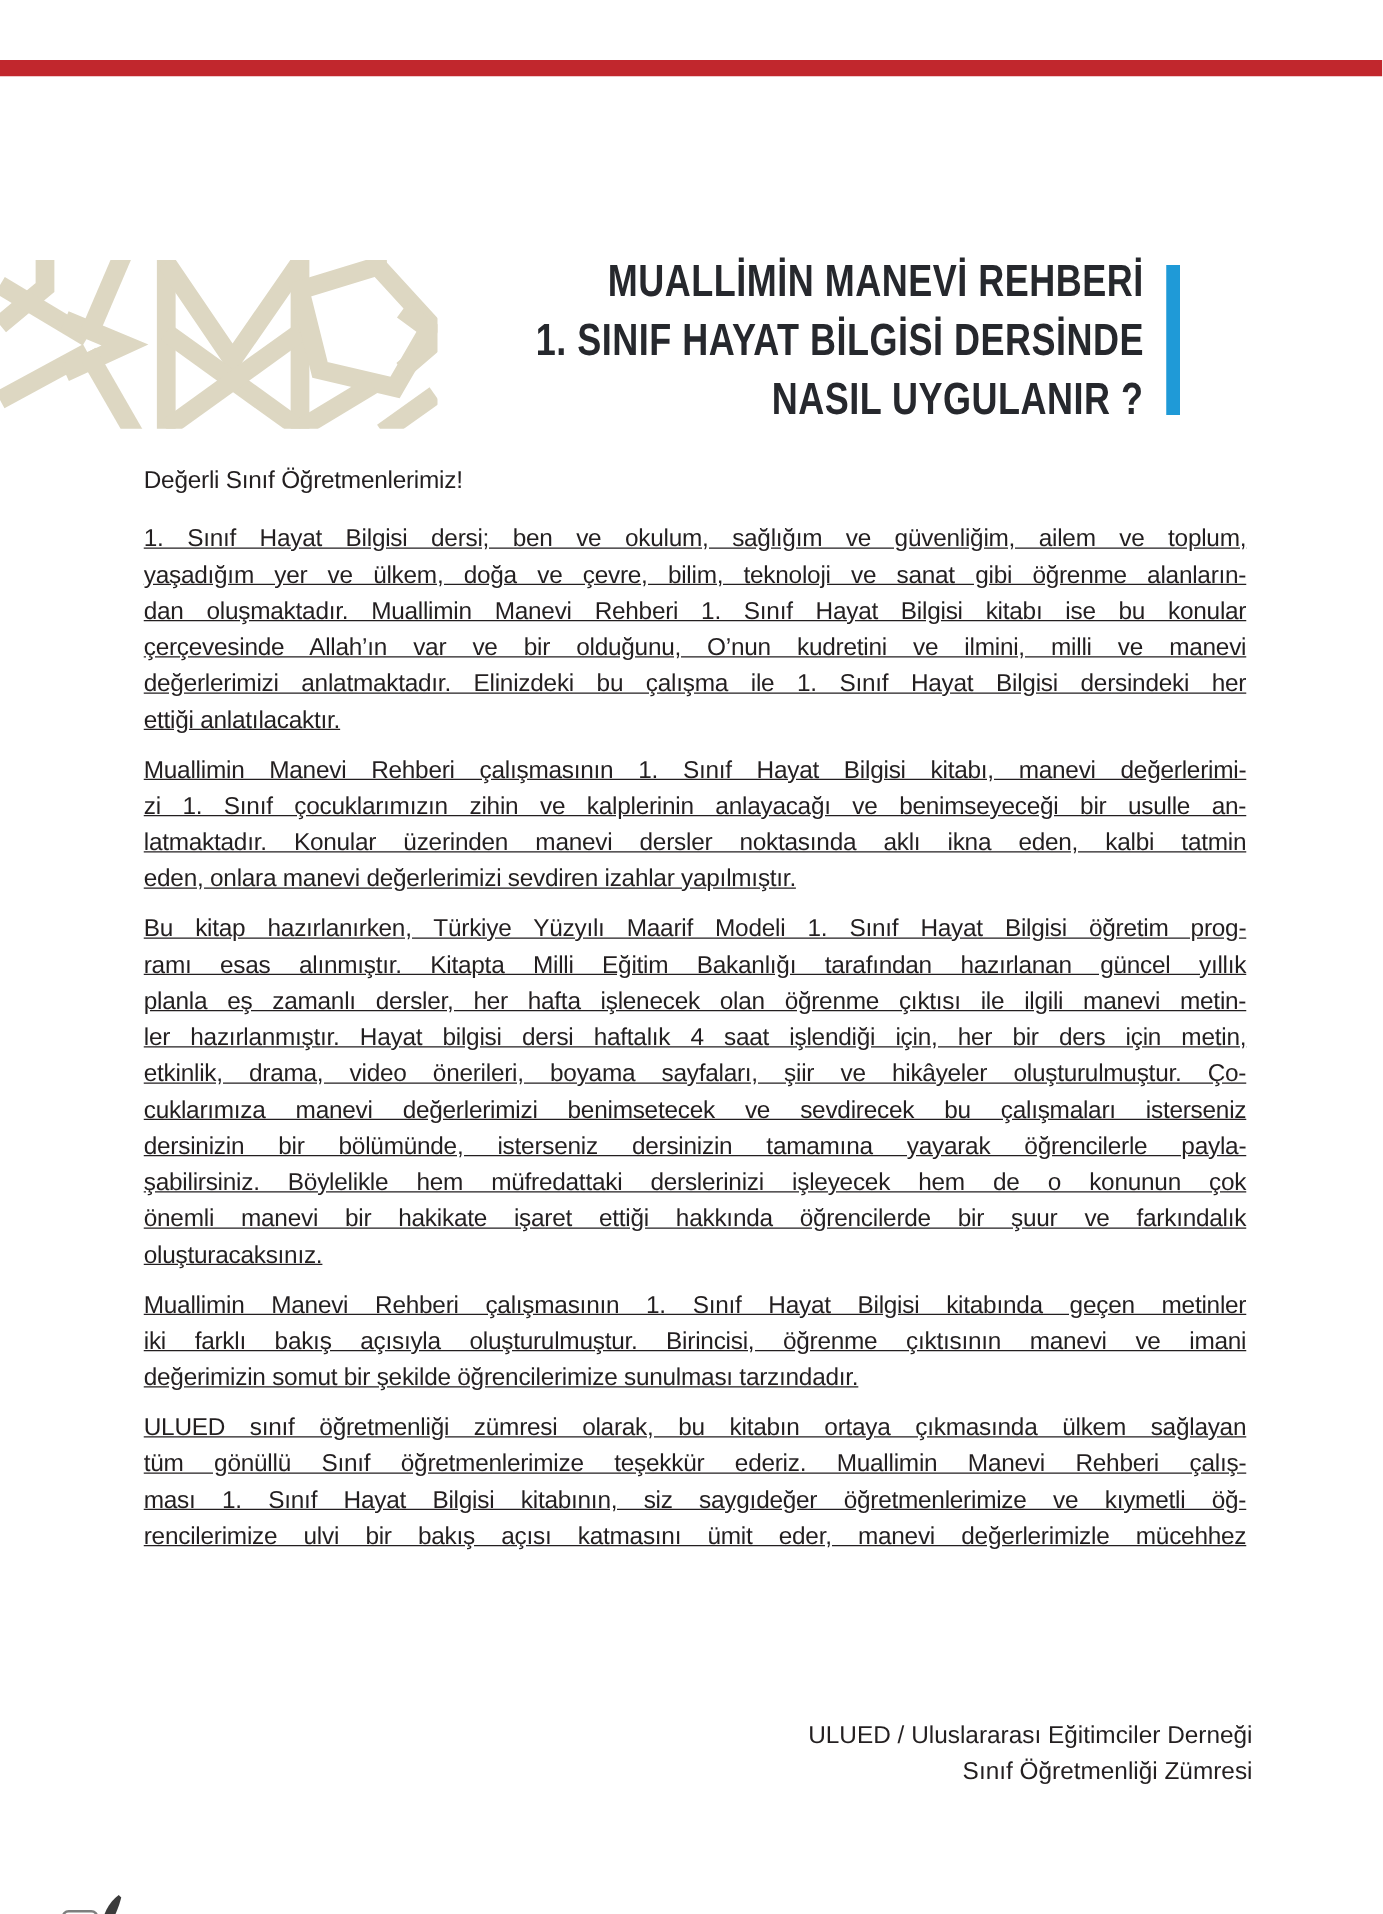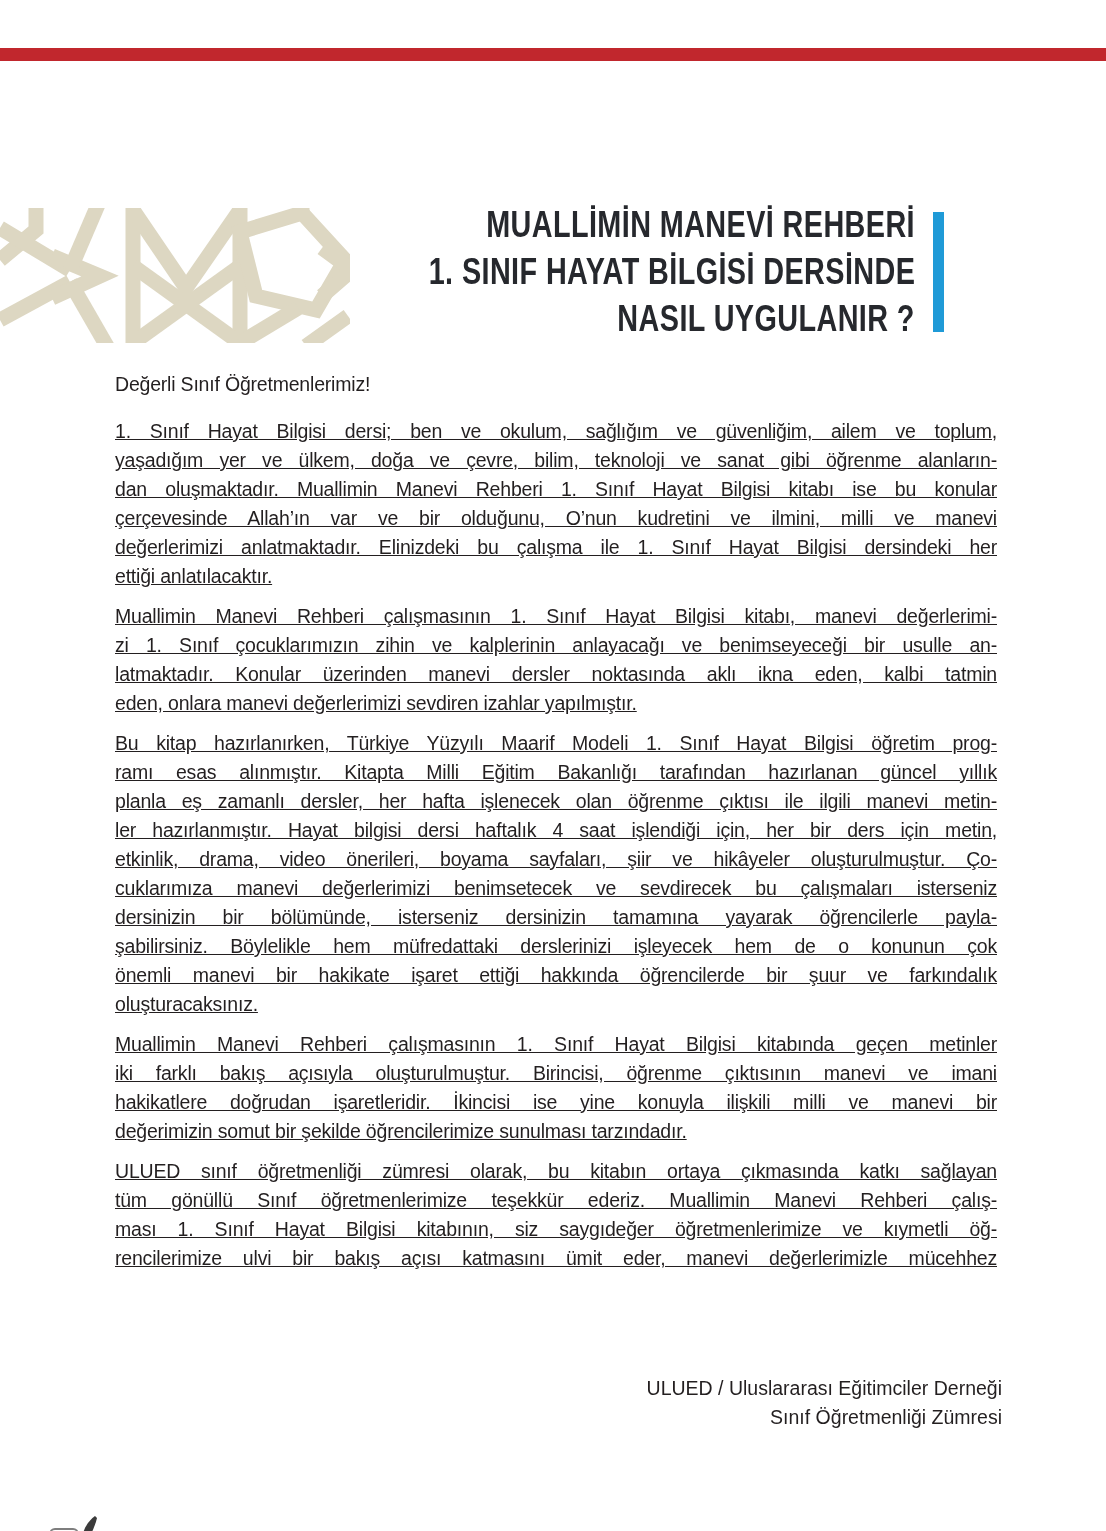--- a/index.html
+++ b/index.html
@@ -104,25 +104,24 @@
           <div class="line just">etkinlik, drama, video önerileri, boyama sayfaları, şiir ve hikâyeler oluşturulmuştur. Ço-</div>
           <div class="line just">cuklarımıza manevi değerlerimizi benimsetecek ve sevdirecek bu çalışmaları isterseniz</div>
           <div class="line just">dersinizin bir bölümünde, isterseniz dersinizin tamamına yayarak öğrencilerle payla-</div>
           <div class="line just">şabilirsiniz. Böylelikle hem müfredattaki derslerinizi işleyecek hem de o konunun çok</div>
           <div class="line just">önemli manevi bir hakikate işaret ettiği hakkında öğrencilerde bir şuur ve farkındalık</div>
           <div class="line">oluşturacaksınız.</div>
         </div>
         <div class="para">
           <div class="line just">Muallimin Manevi Rehberi çalışmasının 1. Sınıf Hayat Bilgisi kitabında geçen metinler</div>
           <div class="line just">iki farklı bakış açısıyla oluşturulmuştur. Birincisi, öğrenme çıktısının manevi ve imani</div>
-          <div class="line just">hakikatlere doğrudan işaretleridir. İkincisi ise yine konuyla ilişkili milli ve manevi bir</div>
           <div class="line">değerimizin somut bir şekilde öğrencilerimize sunulması tarzındadır.</div>
         </div>
         <div class="para">
-          <div class="line just">ULUED sınıf öğretmenliği zümresi olarak, bu kitabın ortaya çıkmasında katkı sağlayan</div>
+          <div class="line just">ULUED sınıf öğretmenliği zümresi olarak, bu kitabın ortaya çıkmasında ülkem sağlayan</div>
           <div class="line just">tüm gönüllü Sınıf öğretmenlerimize teşekkür ederiz. Muallimin Manevi Rehberi çalış-</div>
           <div class="line just">ması 1. Sınıf Hayat Bilgisi kitabının, siz saygıdeğer öğretmenlerimize ve kıymetli öğ-</div>
           <div class="line just">rencilerimize ulvi bir bakış açısı katmasını ümit eder, manevi değerlerimizle mücehhez</div>
         </div>
       </div>
   </div>
 
   <div class="signature">
       <div>ULUED / Uluslararası Eğitimciler Derneği</div>
       <div>Sınıf Öğretmenliği Zümresi</div>

